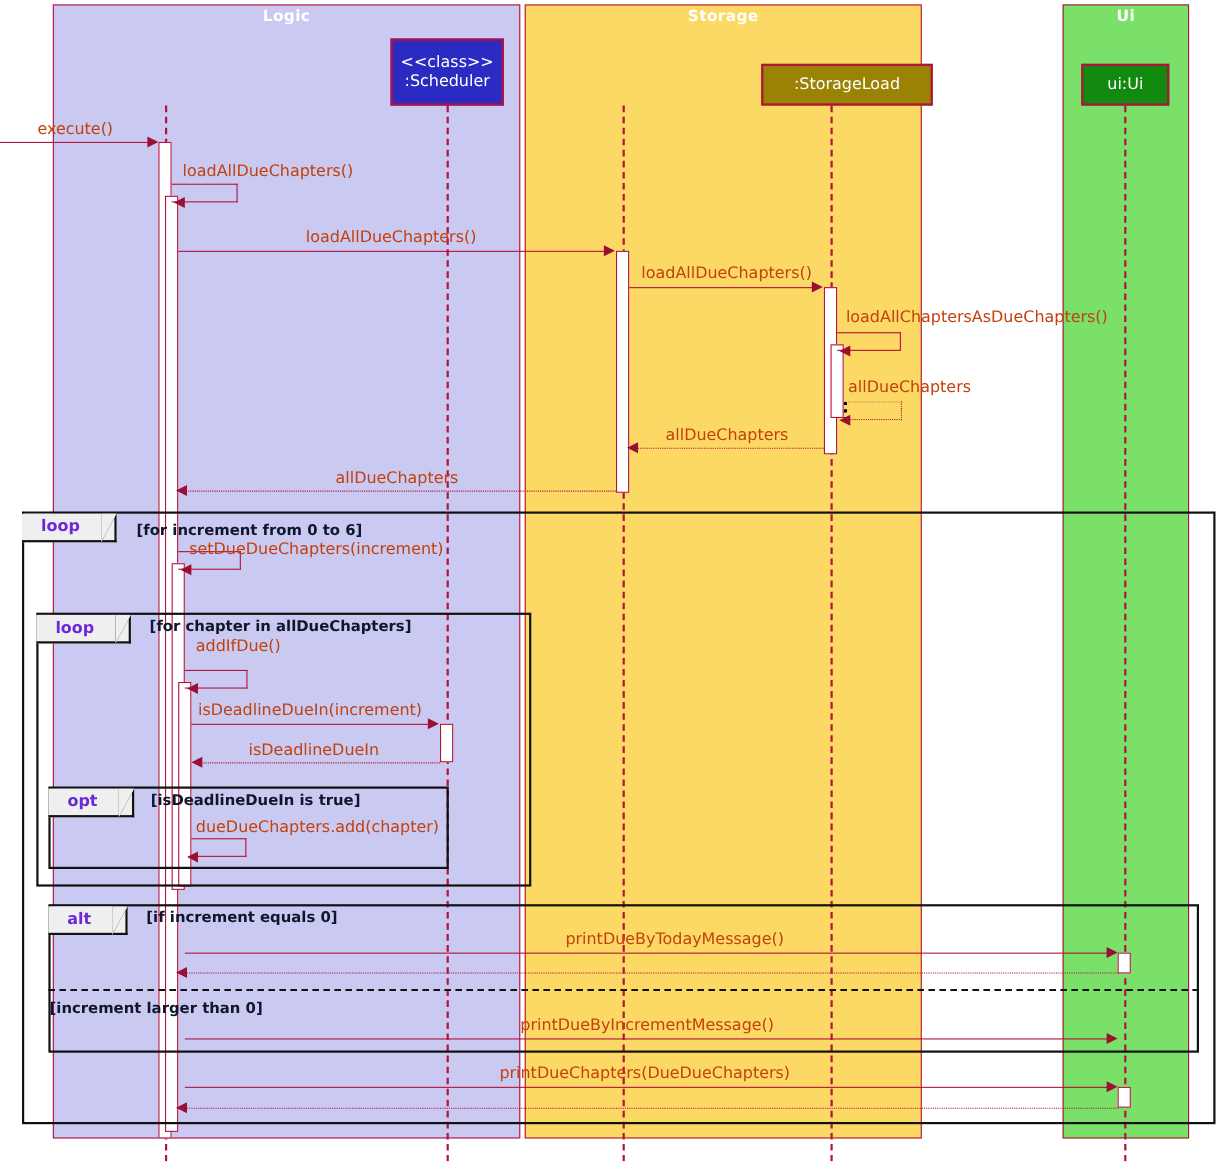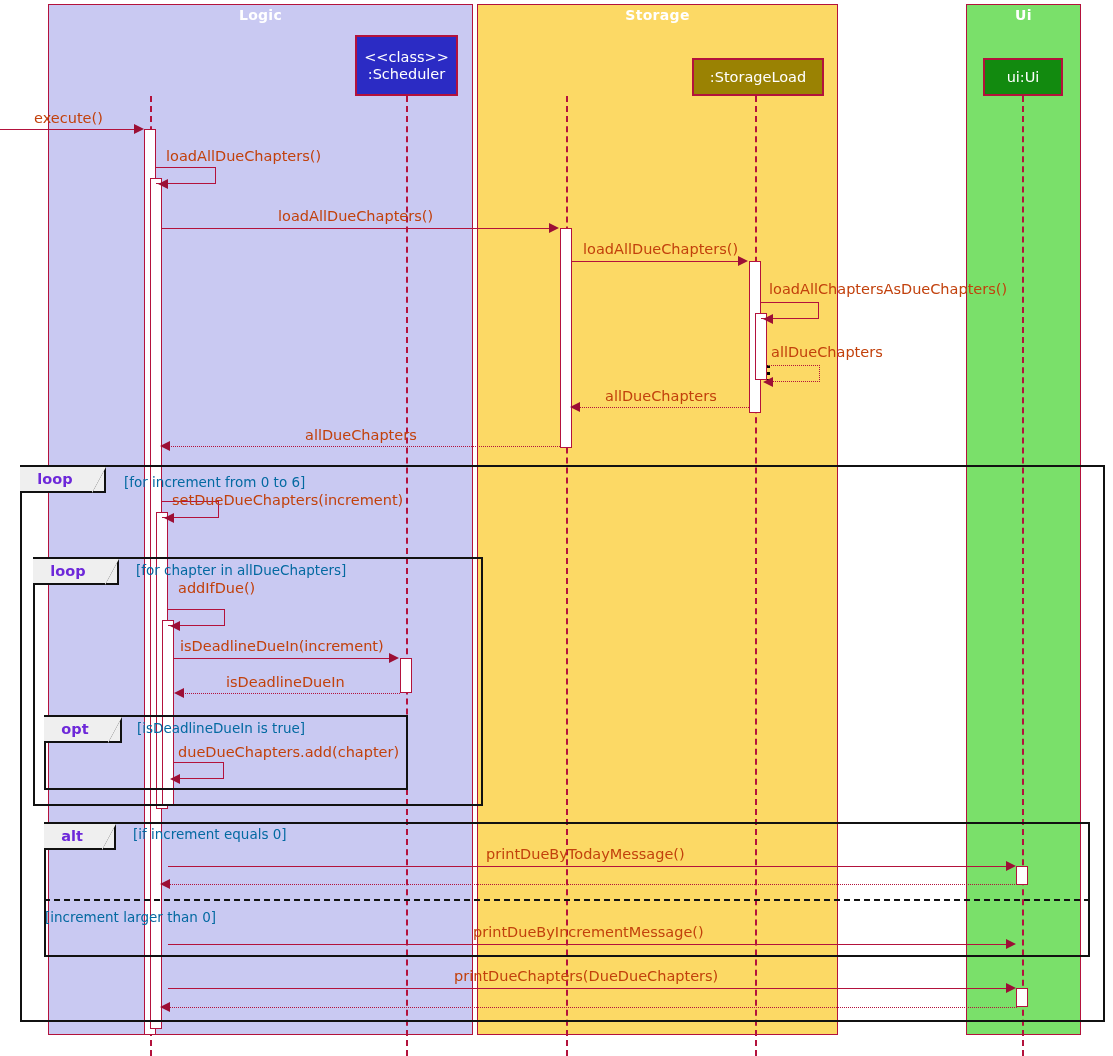--- a/index.html
+++ b/index.html
@@ -37,21 +37,21 @@
   .selfcall.dot{border-style:dotted;}
 
   
   .frag{position:absolute;box-sizing:border-box;border:2.5px solid #111111;background:transparent;}
   .fraglabel{position:absolute;background:#efefef;border:2px solid #111111;
        border-top:none;border-left:none;height:26px;box-sizing:border-box;}
   .fraglabel .txt{position:absolute;left:0;right:14px;top:0;bottom:0;display:flex;
        align-items:center;justify-content:center;font-weight:bold;font-size:14.5px;color:#6d28d9;}
   .fragtail{position:absolute;width:0;height:0;border-top:26px solid #efefef;border-right:14px solid transparent;}
   .fragtail-b{position:absolute;width:0;height:0;border-top:26px solid #111;border-right:14px solid transparent;}
-  .guard{position:absolute;font-weight:normal;font-size:13.5px;color:#0369a1;white-space:nowrap;}
+  .guard{position:absolute;font-weight:bold;font-size:13.5px;color:#0f172a;white-space:nowrap;}
   .divider{position:absolute;height:0;border-top:2px dashed #111111;}
 </style>
 </head>
 <body>
 
 <div id="stage">
 
   <div class="panel" style="left:48px;top:4px;width:425px;height:1031px;background:#c9c9f2;">
     <div class="panel-title">Logic</div>
   </div>
@@ -68,21 +68,21 @@
   <div class="lifeline" style="left:755px;top:96px;height:960px;"></div>
   <div class="lifeline" style="left:1022px;top:96px;height:960px;"></div>
 
 
   <div class="pbox" style="left:355px;top:35px;width:103px;height:61px;background:#2b2bc4;">
     <span>&lt;&lt;class&gt;&gt;</span>
     <span>:Scheduler</span>
   </div>
 
 
-  <div class="pbox" style="left:692px;top:58px;width:132px;height:38px;background:#9a8203;">
+  <div class="pbox" style="left:692px;top:58px;width:156px;height:38px;background:#9a8203;">
     <span>:StorageLoad</span>
   </div>
 
   <div class="pbox" style="left:983px;top:58px;width:80px;height:38px;background:#128a0f;">
     <span>ui:Ui</span>
   </div>
 
   <div class="act" style="left:144px;top:129px;width:12px;height:906px;"></div>
 
   <div class="act" style="left:150px;top:178px;width:12px;height:851px;"></div>
@@ -181,21 +181,21 @@
   <div class="frag" style="left:44px;top:822px;width:1046px;height:135px;"></div>
   <div class="fraglabel" style="left:44px;top:824px;width:72px;">
     <div class="txt">alt</div>
   </div>
   <div class="fragtail-b" style="left:102px;top:824px;"></div>
   <div class="fragtail" style="left:102px;top:824px;"></div>
   <div class="guard" style="left:133px;top:826px;">[if increment equals 0]</div>
 
   <div class="msg" style="left:168px;top:866px;width:845px;"></div>
   <div class="arrow r" style="left:1006px;top:861px;"></div>
-  <div class="mlabel" style="left:486px;top:846px;">printDueByTodayMessage()</div>
+  <div class="mlabel" style="left:514px;top:846px;">printDueByTodayMessage()</div>
 
   <div class="msg ret" style="left:168px;top:884px;width:849px;"></div>
   <div class="arrow l" style="left:160px;top:879px;"></div>
 
   <div class="divider" style="left:44px;top:899px;width:1046px;"></div>
   <div class="guard" style="left:45px;top:909px;">[increment larger than 0]</div>
 
   <div class="msg" style="left:168px;top:944px;width:845px;"></div>
   <div class="arrow r" style="left:1006px;top:939px;"></div>
   <div class="mlabel" style="left:473px;top:924px;">printDueByIncrementMessage()</div>

